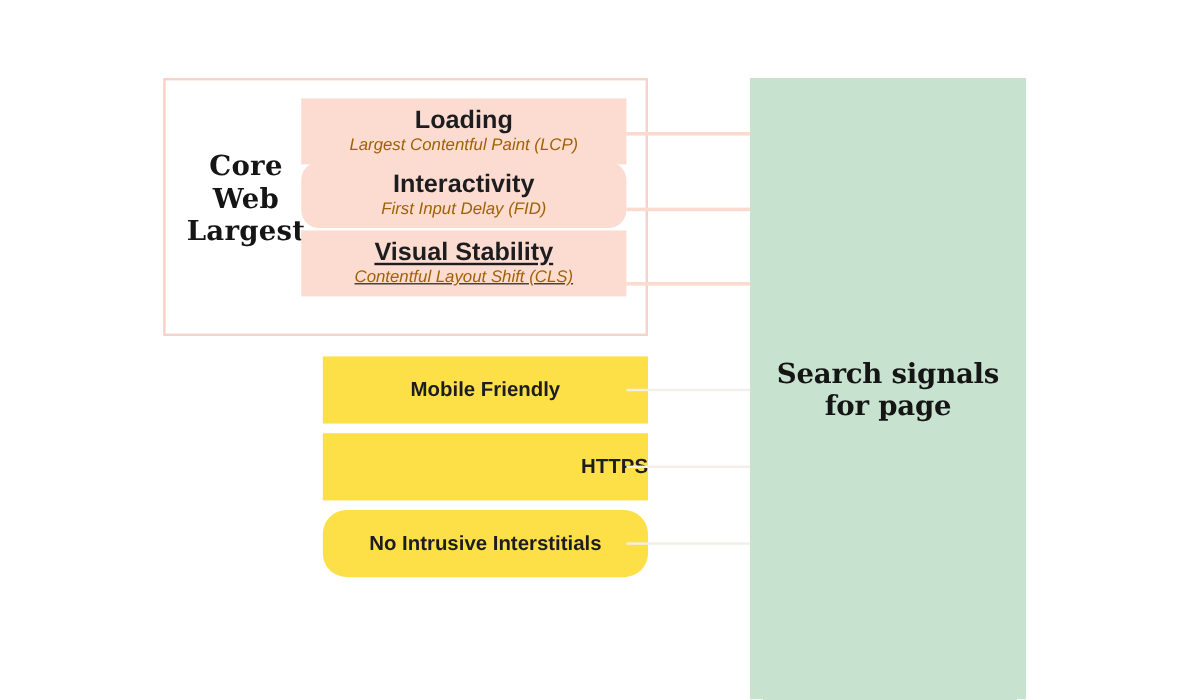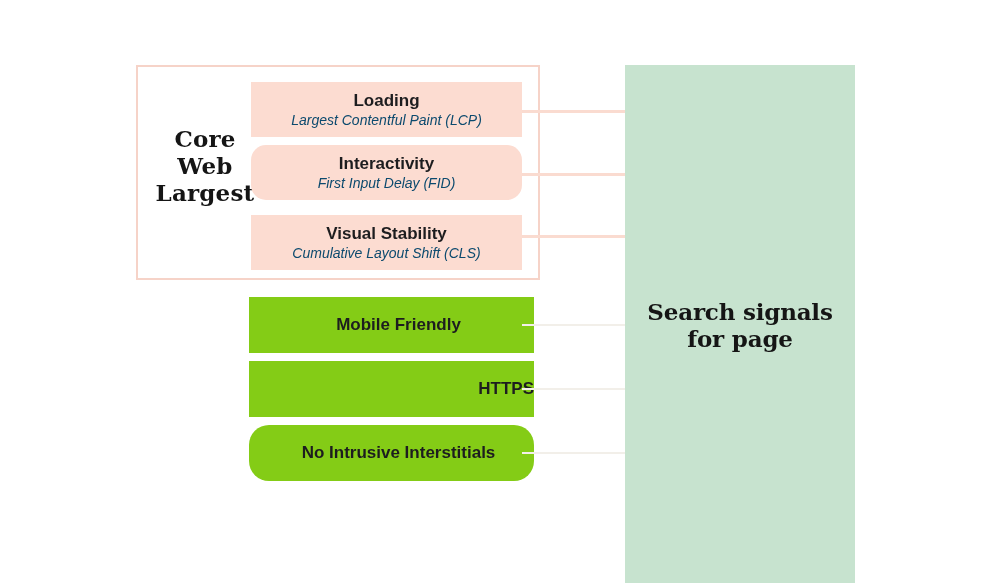--- a/index.html
+++ b/index.html
@@ -52,60 +52,59 @@
     height: 55px;
     background: #fcdcd1;
     display: flex;
     flex-direction: column;
     align-items: center;
     justify-content: center;
     gap: 2px;
     text-align: center;
   }
   .vital-card.v0 { top: 82px; }
-  .vital-card.v1 { top: 145px; border-radius: 15px; }
-  .vital-card.v2 { top: 215px; }
+  .vital-card.v1 { top: 135px; border-radius: 15px; }
+  .vital-card.v2 { top: 192px; text-decoration: underline; }
 
   .vital-title {
-    font-size: 17px;
+    font-size: 21px;
     font-weight: bold;
     color: #1d1d1f;
     line-height: 19px;
   }
   .vital-subtitle {
     font-size: 14px;
     font-style: italic;
-    color: #0c4a6e;
+    color: #a16207;
     line-height: 16px;
   }
 
   
   .vital-connector {
     position: absolute;
     left: 522px;
     width: 103px;
     height: 3px;
     background: #fadbd0;
   }
   .vital-connector.c0 { top: 110px; }
   .vital-connector.c1 { top: 173px; }
   .vital-connector.c2 { top: 235px; }
 
   
   .signal-card {
     position: absolute;
-    left: 249px;
+    left: 269px;
     width: 271px;
     height: 56px;
-    background: #84cc16;
+    background: #fde047;
     display: flex;
     align-items: center;
     justify-content: center;
     text-align: center;
-    padding-left: 14px;
   }
   .signal-card.s0 { top: 297px; }
   .signal-card.s1 { top: 361px; justify-content: flex-end; }
   .signal-card.s2 { top: 425px; border-radius: 20px; }
 
   .signal-label {
     font-size: 17px;
     font-weight: bold;
     color: #1d1d1f;
   }
@@ -162,21 +161,21 @@
   <div class="vital-card v0">
     <div class="vital-title">Loading</div>
     <div class="vital-subtitle">Largest Contentful Paint (LCP)</div>
   </div>
   <div class="vital-card v1">
     <div class="vital-title">Interactivity</div>
     <div class="vital-subtitle">First Input Delay (FID)</div>
   </div>
   <div class="vital-card v2">
     <div class="vital-title">Visual Stability</div>
-    <div class="vital-subtitle">Cumulative Layout Shift (CLS)</div>
+    <div class="vital-subtitle">Contentful Layout Shift (CLS)</div>
   </div>
 
   <div class="vital-connector c0"></div>
   <div class="vital-connector c1"></div>
   <div class="vital-connector c2"></div>
 
   <div class="signal-card s0">
     <div class="signal-label">Mobile Friendly</div>
   </div>
   <div class="signal-card s1">

